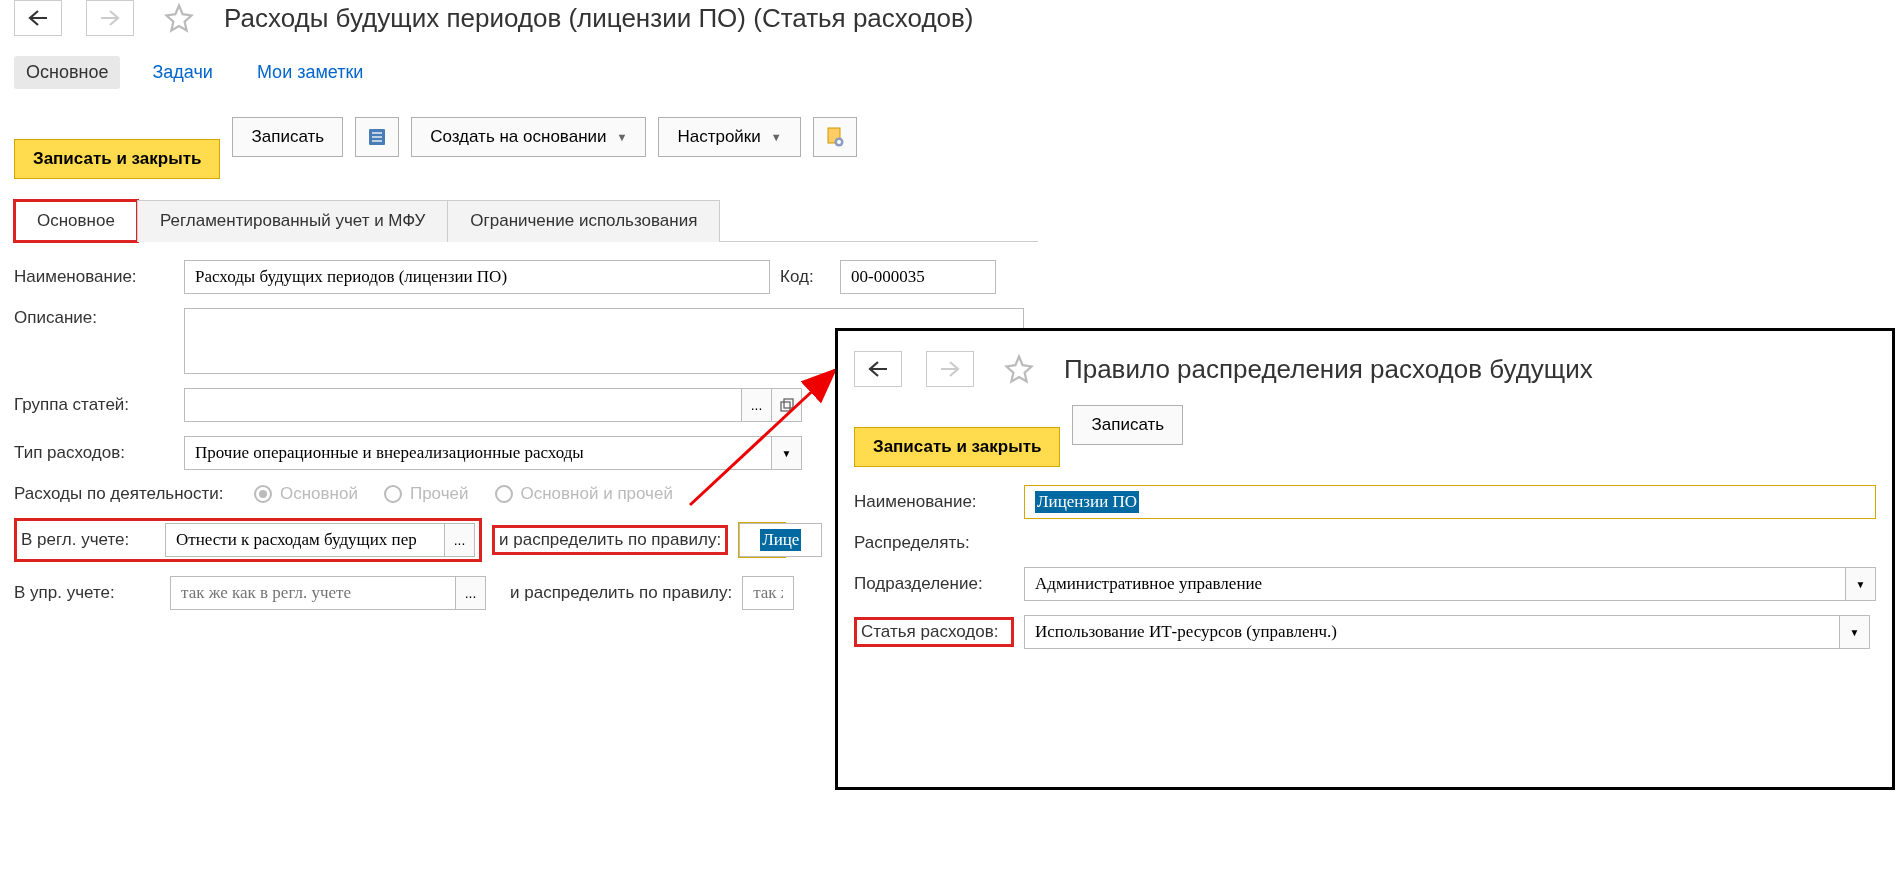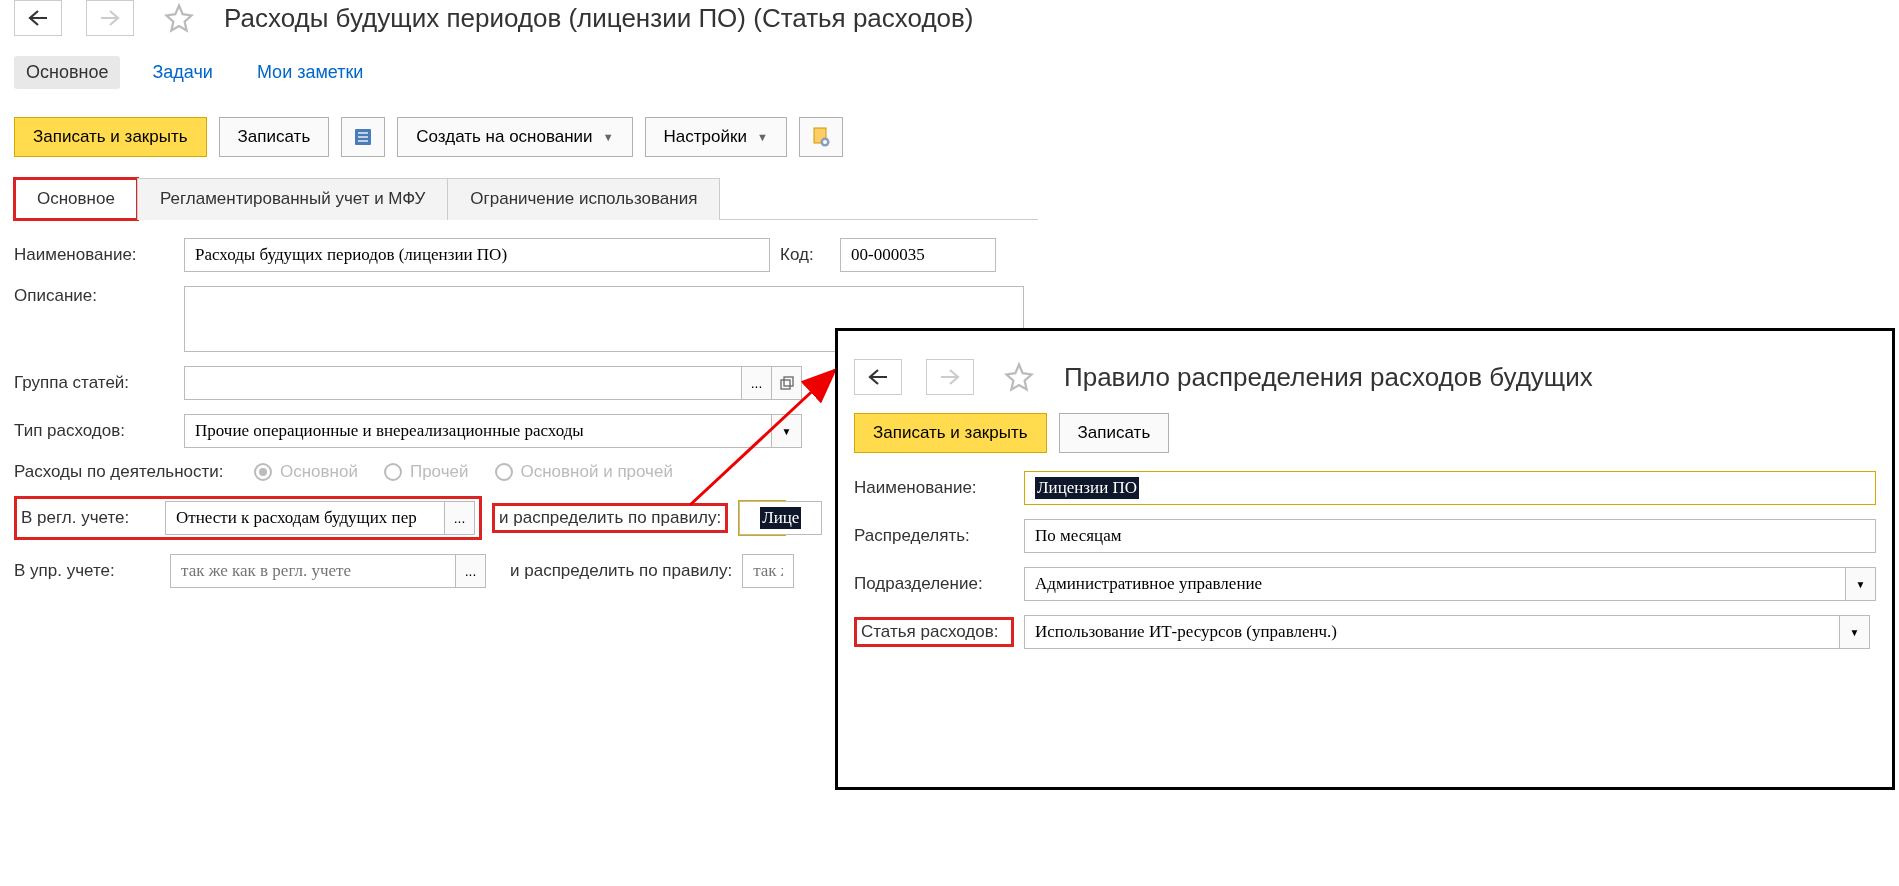--- a/index.html
+++ b/index.html
@@ -13,21 +13,21 @@
 .nav-btn.disabled { color: #bbb; }
 .star-icon { width: 30px; height: 30px; color: #bbb; margin: 0 6px; }
 .page-title { font-size: 26px; font-weight: 400; color: #333; }
 
 .nav-tabs { display: flex; gap: 20px; margin-bottom: 20px; padding: 8px 0; }
 .nav-tab { font-size: 18px; color: #0066cc; cursor: pointer; padding: 6px 12px; }
 .nav-tab.active { color: #333; background: #e8e8e8; border-radius: 3px; }
 
 .toolbar { display: flex; gap: 12px; margin-bottom: 20px; }
 .btn { height: 40px; padding: 0 18px; border: 1px solid #b0b0b0; background: #fafafa; font-size: 17px; cursor: pointer; display: flex; align-items: center; gap: 6px; }
-.btn.primary { background: #ffdb4d; border-color: #d4a800; font-weight: 400; }
+.btn.primary { background: #ffdb4d; border-color: #d4a800; font-weight: 700; margin-top: 22px; }
 .btn.icon-only { width: 44px; padding: 0; justify-content: center; }
 .dropdown-caret { font-size: 11px; color: #666; margin-left: 4px; }
 
 .form-tabs { display: flex; border-bottom: 1px solid #ccc; }
 .form-tab { padding: 10px 22px; border: 1px solid #ccc; border-bottom: none; background: #f3f3f3; margin-right: -1px; cursor: pointer; font-size: 17px; position: relative; top: 1px; }
 .form-tab.active { background: #fff; border-bottom: 1px solid #fff; }
 .form-tab.highlighted { outline: 3px solid #d22; outline-offset: -2px; }
 
 .form-body { padding: 18px 0 0 0; }
 .form-row { display: flex; align-items: center; margin-bottom: 14px; gap: 10px; }
@@ -41,28 +41,28 @@
 .radio-group { display: flex; gap: 26px; align-items: center; }
 .radio-option { display: flex; align-items: center; gap: 8px; color: #bbb; }
 .radio-circle { width: 18px; height: 18px; border: 2px solid #bbb; border-radius: 50%; display: flex; align-items: center; justify-content: center; }
 .radio-circle.checked::after { content: ""; width: 8px; height: 8px; background: #bbb; border-radius: 50%; }
 
 .placeholder-text { color: #aaa; }
 
 .highlight-box-red { border: 3px solid #d22; padding: 2px 4px; }
 
 
-.overlay-form { position: absolute; left: 835px; top: 328px; width: 1060px; height: 462px; background: #fff; border: 3px solid #000; padding: 28px 16px; }
+.overlay-form { position: absolute; left: 835px; top: 328px; width: 1060px; height: 462px; background: #fff; border: 3px solid #000; padding: 20px 16px; }
 
 
 .arrow-svg { position: absolute; left: 680px; top: 350px; pointer-events: none; }
 
 .section-header { color: #00a651; font-size: 17px; margin: 10px 0 8px; }
 
-.selected-text { background: #0f172a; color: #fff; padding: 1px 2px; text-align: right; }
+.selected-text { background: #0369a1; color: #fff; padding: 1px 2px; text-align: right; }
 </style>
 </head>
 <body>
 
 <div class="main-form">
   <div class="nav-row">
     <button class="nav-btn">
       <svg width="20" height="16" viewBox="0 0 20 16">
           <path d="M10 1 L2 8 L10 15 M2 8 H19" stroke="#333" stroke-width="2.2" fill="none"></path>
         </svg>
@@ -243,23 +243,20 @@
 
   <div class="form-row">
     <label class="form-label">Наименование:</label>
     <div class="form-input" style="width:856px;border:1px solid #d4a800;display:flex;align-items:center">
       <span class="selected-text">Лицензии ПО</span>
     </div>
   </div>
 
   <div class="form-row">
     <label class="form-label">Распределять:</label>
-    <div class="input-group" style="width:856px">
-      <input class="form-input" style="flex: 1 1 0%;" value="По месяцам">
-    </div>
   </div>
 
 
 
   <div class="form-row">
     <label class="form-label">Подразделение:</label>
     <div class="input-group" style="width:856px">
       <input class="form-input" style="flex: 1 1 0%;" value="Административное управление">
       <button class="input-btn">
           <span style="font-size:10px">▼</span>

